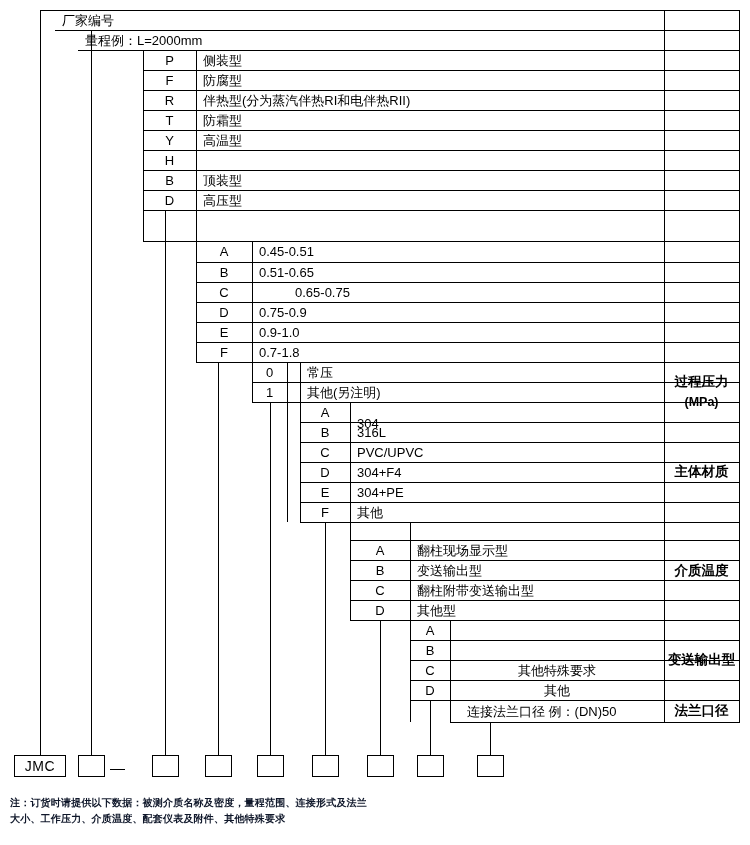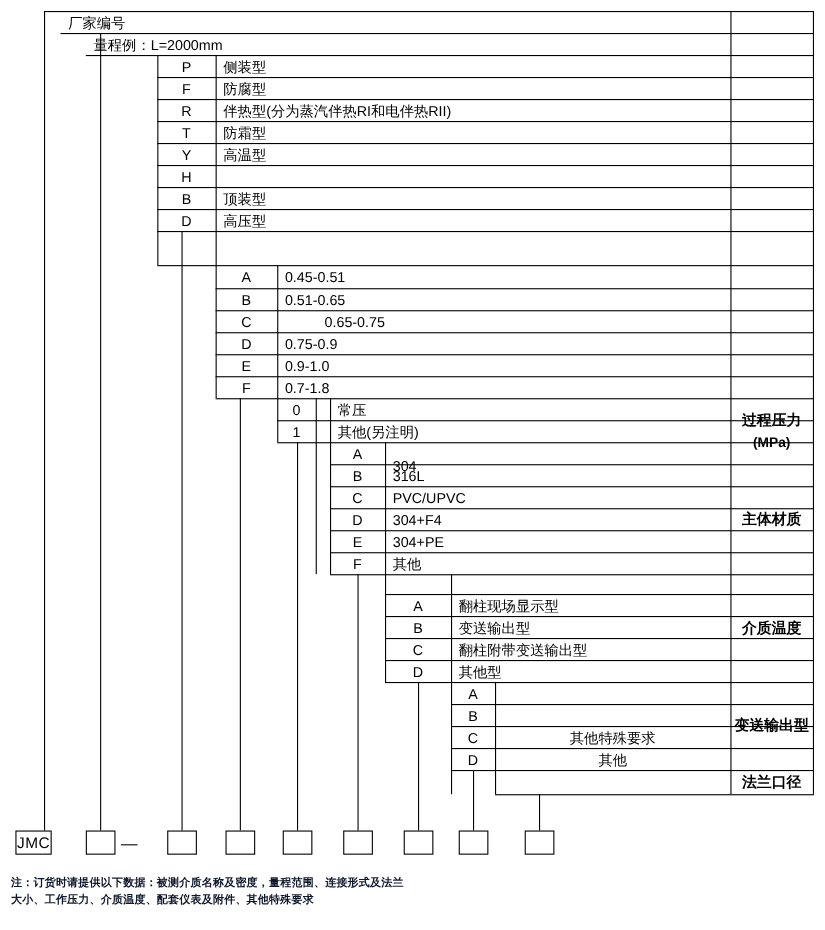--- a/index.html
+++ b/index.html
@@ -214,39 +214,40 @@
   <div class="cell code" style="left:350px; top:601px; width:60px; height:19px;">D</div>
   <div class="cell desc" style="left:410px; top:601px; height:19px;">其他型</div>
 
   <div class="cell code" style="left:410px; top:621px; width:40px; height:19px;">A</div>
   <div class="cell code" style="left:410px; top:641px; width:40px; height:19px;">B</div>
   <div class="cell code" style="left:410px; top:661px; width:40px; height:19px;">C</div>
   <div class="cell code" style="left:450px; top:661px; width:214px; height:19px;">其他特殊要求</div>
   <div class="cell code" style="left:410px; top:681px; width:40px; height:19px;">D</div>
   <div class="cell code" style="left:450px; top:681px; width:214px; height:19px;">其他</div>
 
+  <div class="cell desc" style="left:460px; top:701px; height:20px;">连接法兰口径 例：(DN)50</div>
 
   <div class="grouplabel" style="left:664px; top:362px; width:75px; height:60px;">
     <span>过程压力</span>
     <span class="sub" style="margin-top:3px;">(MPa)</span>
   </div>
   <div class="grouplabel" style="left:664px; top:422px; width:75px; height:100px;">
     <span>主体材质</span>
   </div>
   <div class="grouplabel" style="left:664px; top:522px; width:75px; height:98px;">
     <span>介质温度</span>
   </div>
   <div class="grouplabel" style="left:664px; top:620px; width:75px; height:80px;">
     <span>变送输出型</span>
   </div>
   <div class="grouplabel" style="left:664px; top:700px; width:75px; height:22px;text-align:right;">
     <span>法兰口径</span>
   </div>
 
-  <div class="legbox jmc" style="left:14px; top:755px; width:33px;">JMC</div>
+  <div class="legbox jmc" style="left:14px; top:755px; width:52px;">JMC</div>
   <div class="legbox" style="left:78px; top:755px; width:27px;"></div>
   <div class="dash" style="left:110px; top:760px;">—</div>
   <div class="legbox" style="left:152px; top:755px; width:27px;"></div>
   <div class="legbox" style="left:205px; top:755px; width:27px;"></div>
   <div class="legbox" style="left:257px; top:755px; width:27px;"></div>
   <div class="legbox" style="left:312px; top:755px; width:27px;"></div>
   <div class="legbox" style="left:367px; top:755px; width:27px;"></div>
   <div class="legbox" style="left:417px; top:755px; width:27px;"></div>
   <div class="legbox" style="left:477px; top:755px; width:27px;"></div>
 

